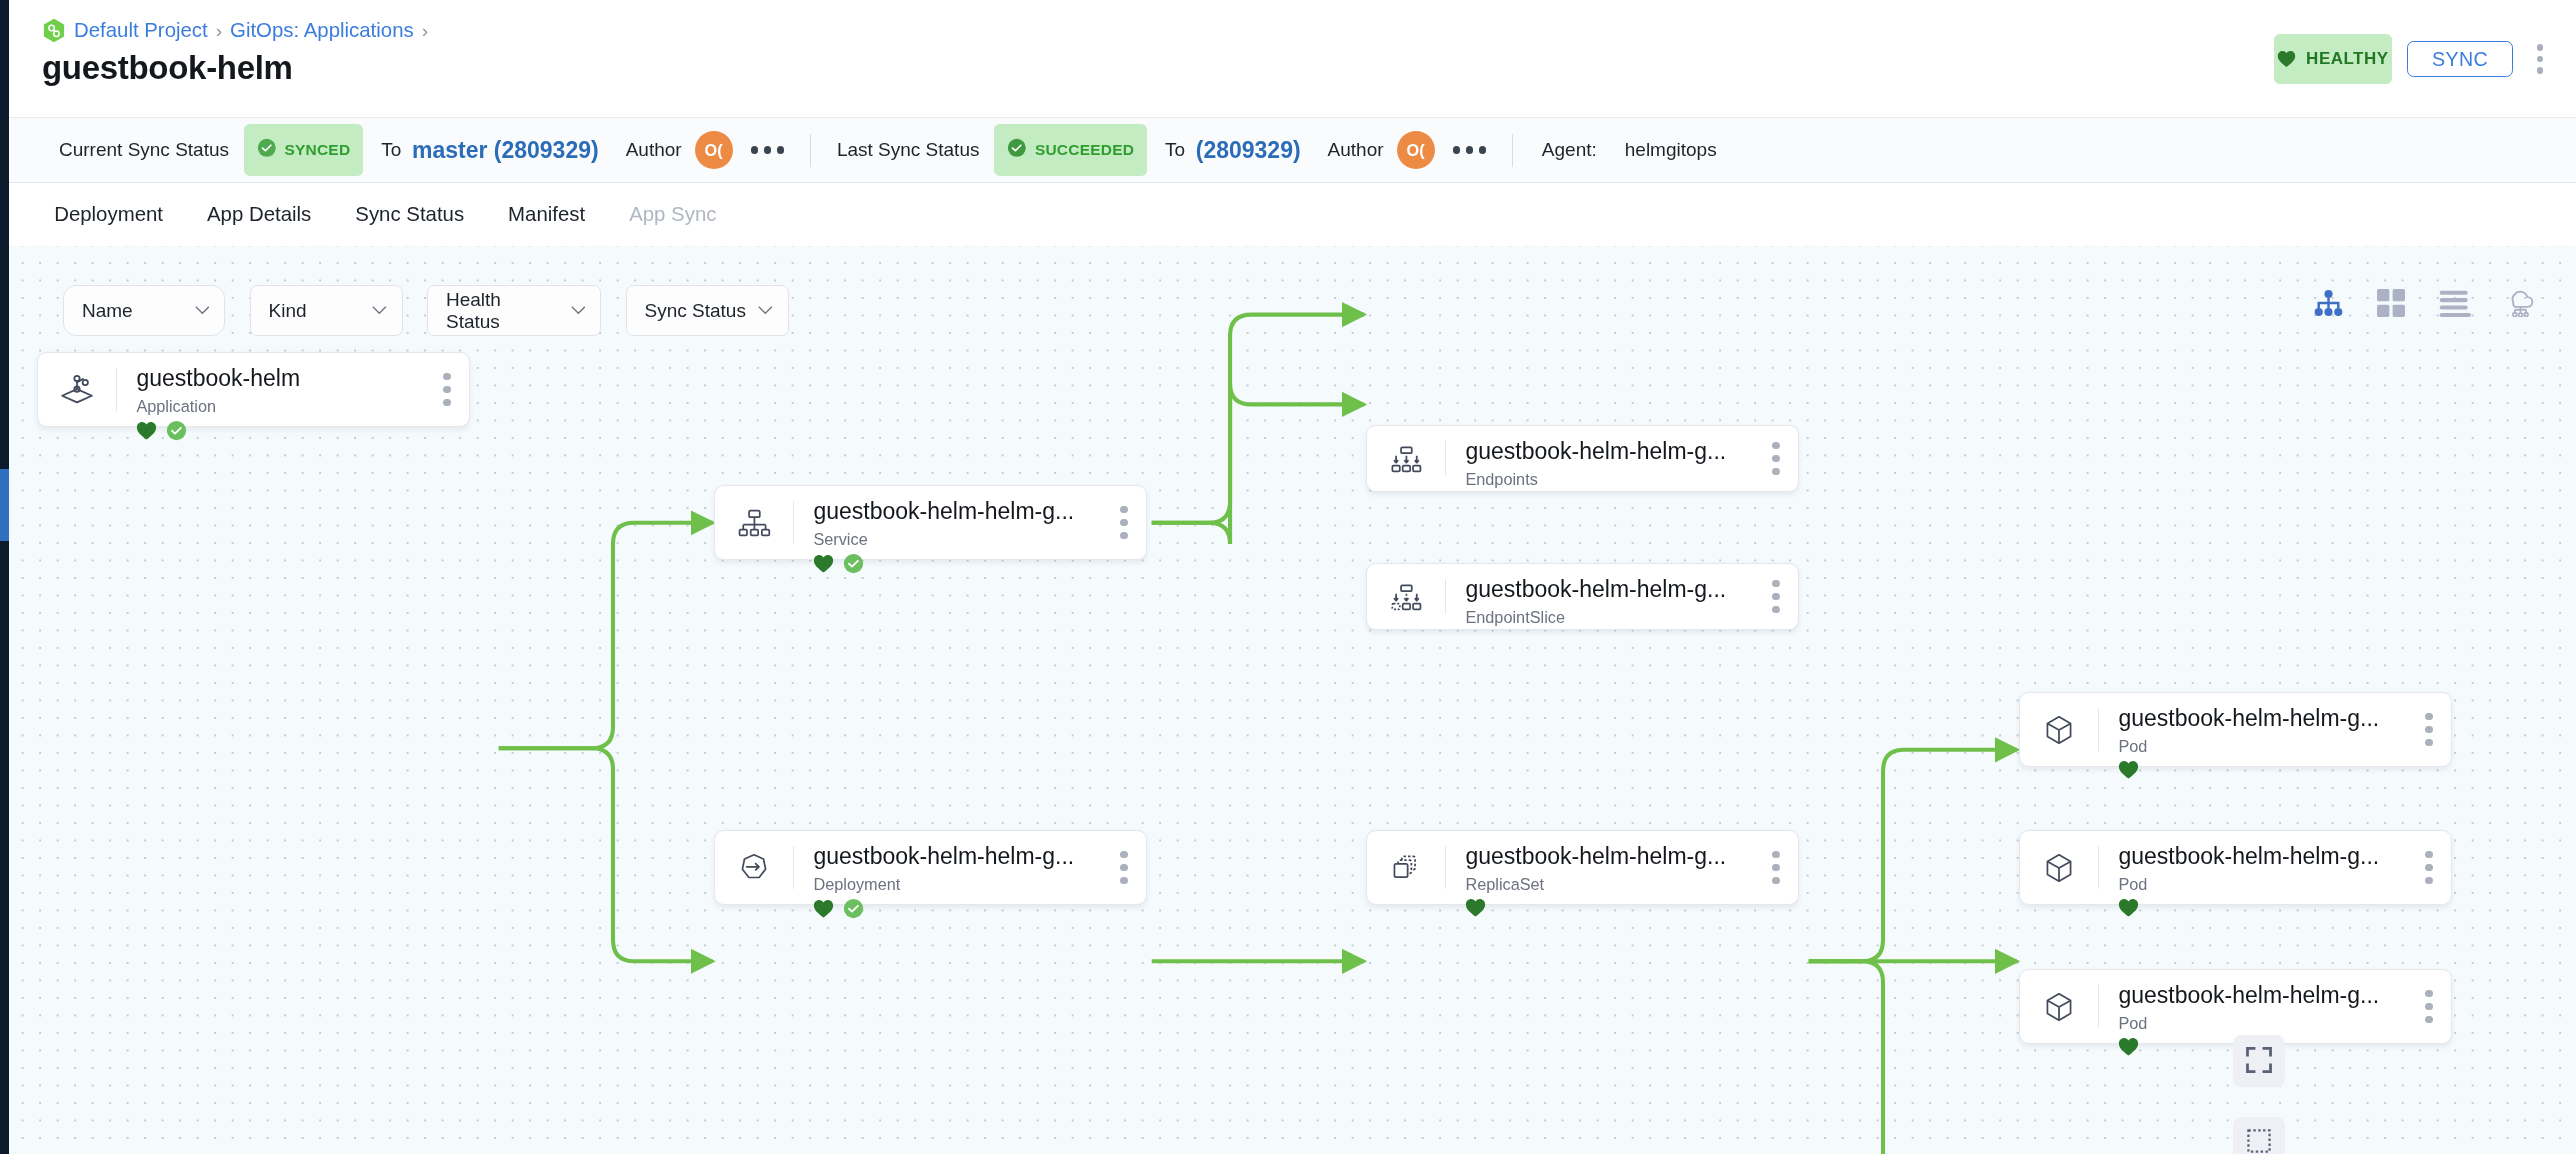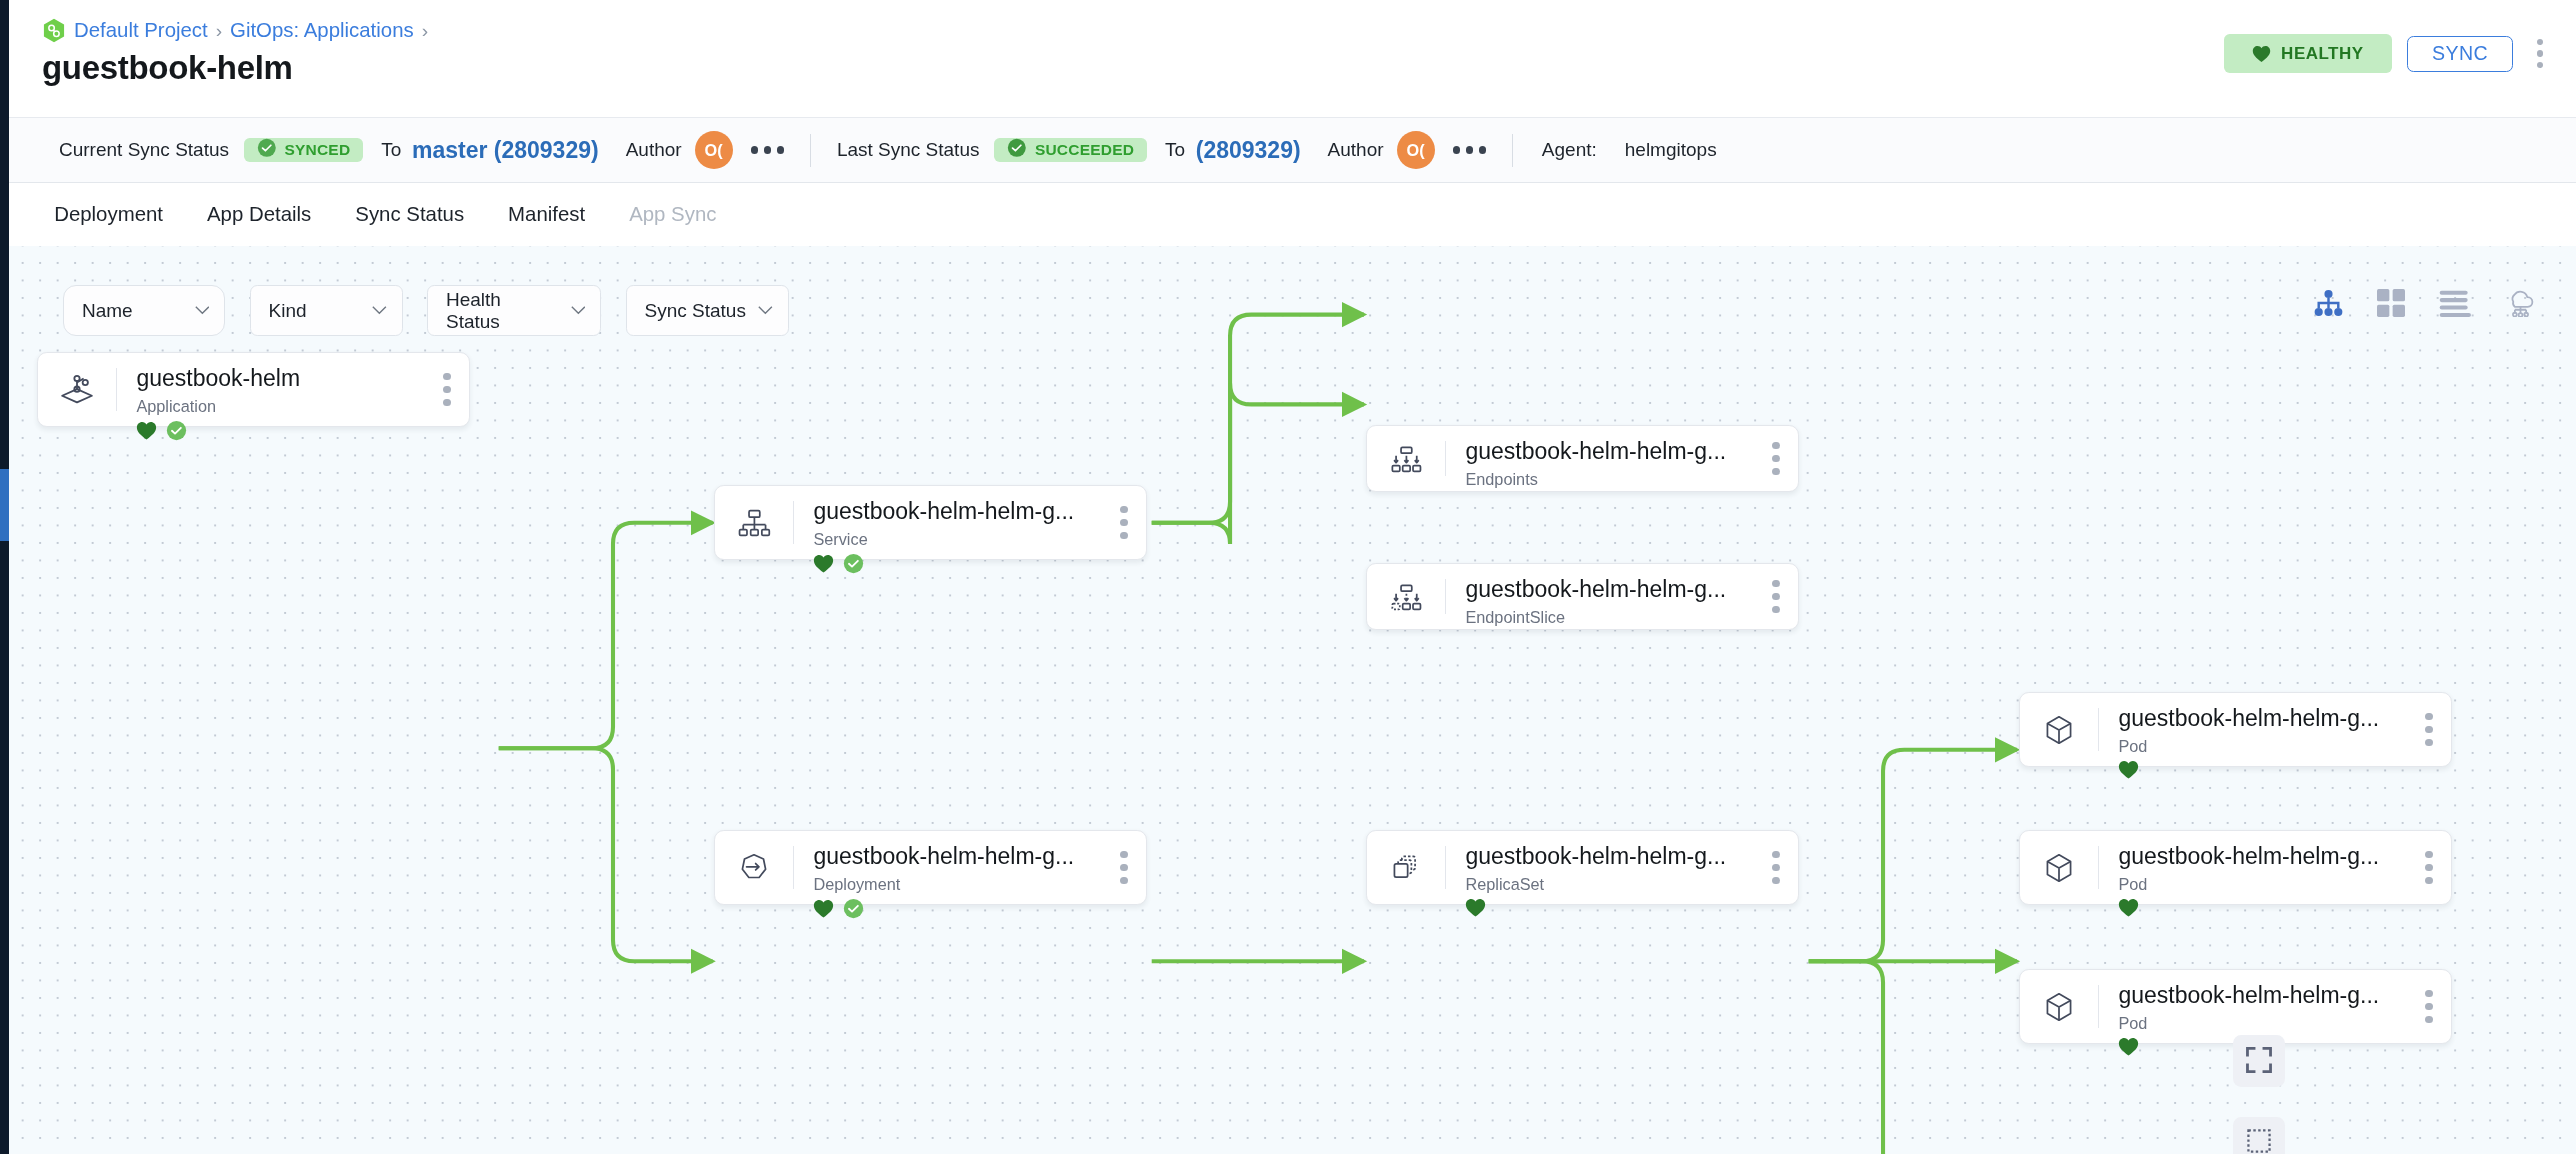--- a/index.html
+++ b/index.html
@@ -42,21 +42,21 @@
     font-size: 33px; font-weight: bold; color: #14181c; letter-spacing: -0.3px;
   }
 
   .header-right {
     position: absolute; right: 24.5px; top: 34px;
     display: flex; align-items: center; gap: 15.5px;
   }
   .badge-healthy {
     display: flex; align-items: center; gap: 9.8px;
     background: #c3ecc3; border-radius: 5.7px;
-    height: 39px; padding: 0 28px;
+    height: 50px; padding: 0 3px;
     font-size: 17px; font-weight: bold; color: #227722; letter-spacing: 0.5px;
   }
   .heart-sm { width: 19px; height: 18px; display:block; }
   .sync-btn {
     display: flex; align-items: center; justify-content: center;
     height: 36px; min-width: 106px; padding: 0 21px;
     border: 1.6px solid #3b7ddd; border-radius: 6.5px; background: #ffffff;
     color: #3b7ddd; font-size: 19.6px; font-weight: 500; cursor: pointer;
     letter-spacing: 0.4px;
   }
@@ -68,21 +68,21 @@
 
   
   .syncbar {
     position: absolute; left: 9px; top: 117px; right: 0; height: 66px;
     background: #fafbfd; border-top: 0.8px solid #e7eaef; border-bottom: 0.8px solid #e3e7ec;
     display: flex; align-items: center; padding-left: 50px; gap: 0;
   }
   .sb-label { font-size: 19px; color: #1d232b; white-space: nowrap; }
   .sb-pill {
     display: flex; align-items: center; gap: 8.2px;
-    background: #c3ecc3; border-radius: 5.7px; height: 24px; padding: 0 13px;
+    background: #c3ecc3; border-radius: 5.7px; height: 52px; padding: 0 13px;
     font-size: 15.5px; font-weight: bold; color: #2f9e2f; letter-spacing: 0.2px;
     margin-left: 14.7px;
   }
   .sb-to { font-size: 19px; color: #1d232b; margin-left: 18px; }
   .sb-rev { font-size: 23px; font-weight: bold; color: #2b6cb8; margin-left: 10.6px; white-space: nowrap; cursor: pointer; }
   .sb-author { font-size: 19px; color: #1d232b; margin-left: 27px; }
   .avatar {
     width: 38px; height: 38px; border-radius: 50%; background: #ed8b45;
     color: #ffffff; font-size: 16.3px; font-weight: bold;
     display: flex; align-items: center; justify-content: center;

